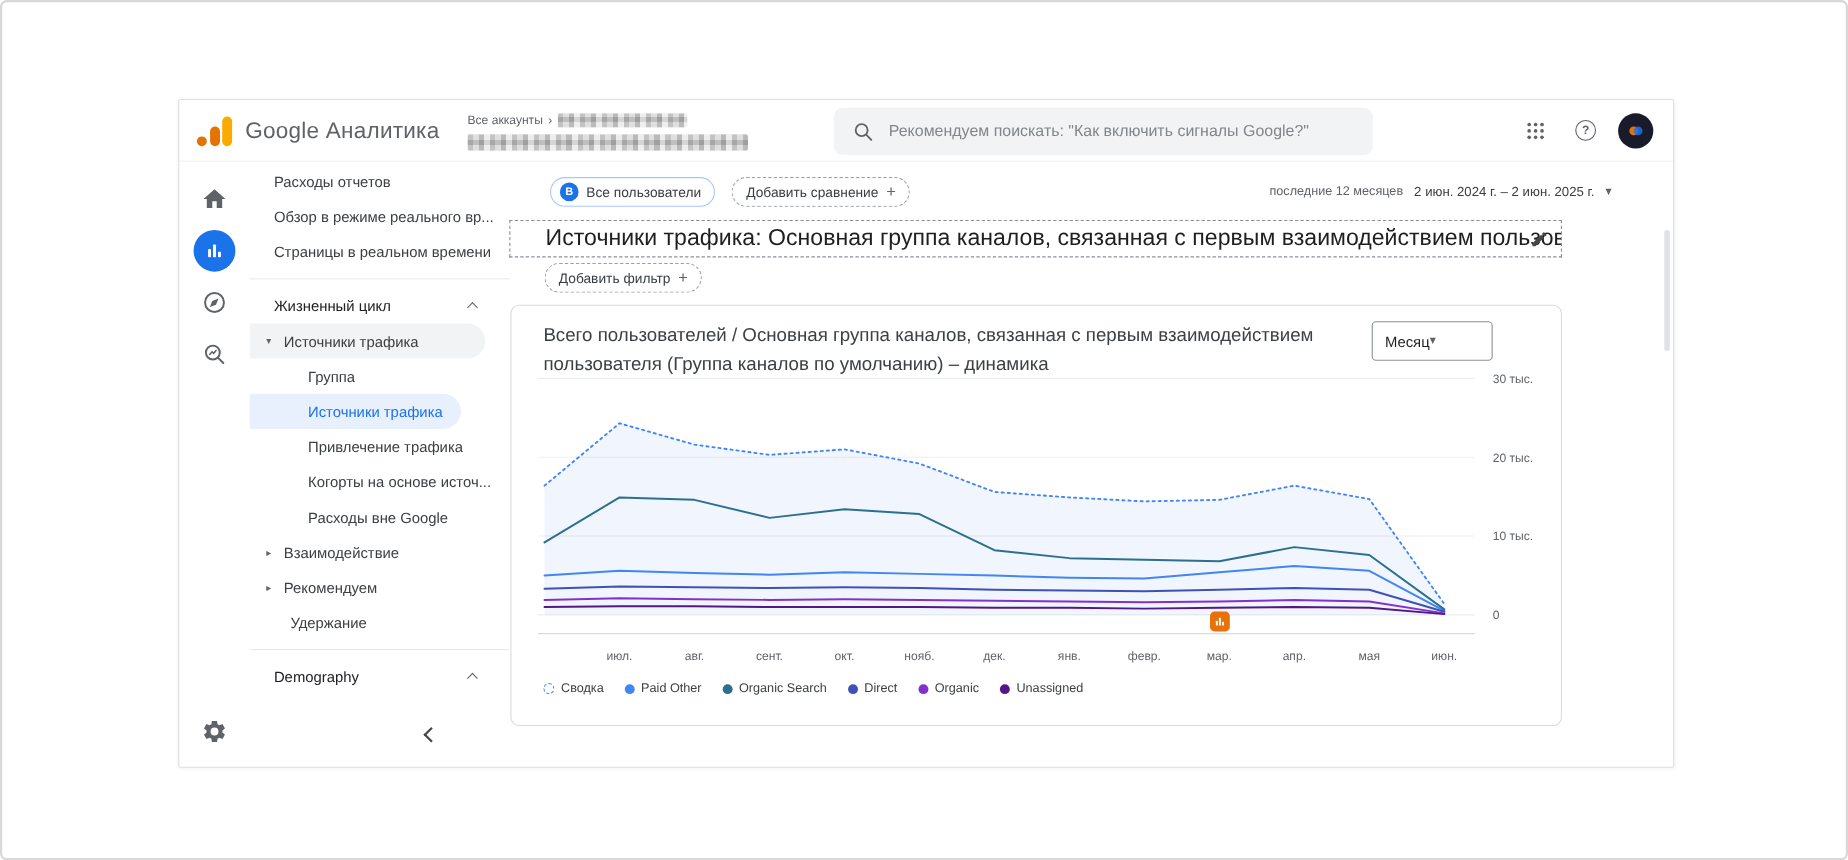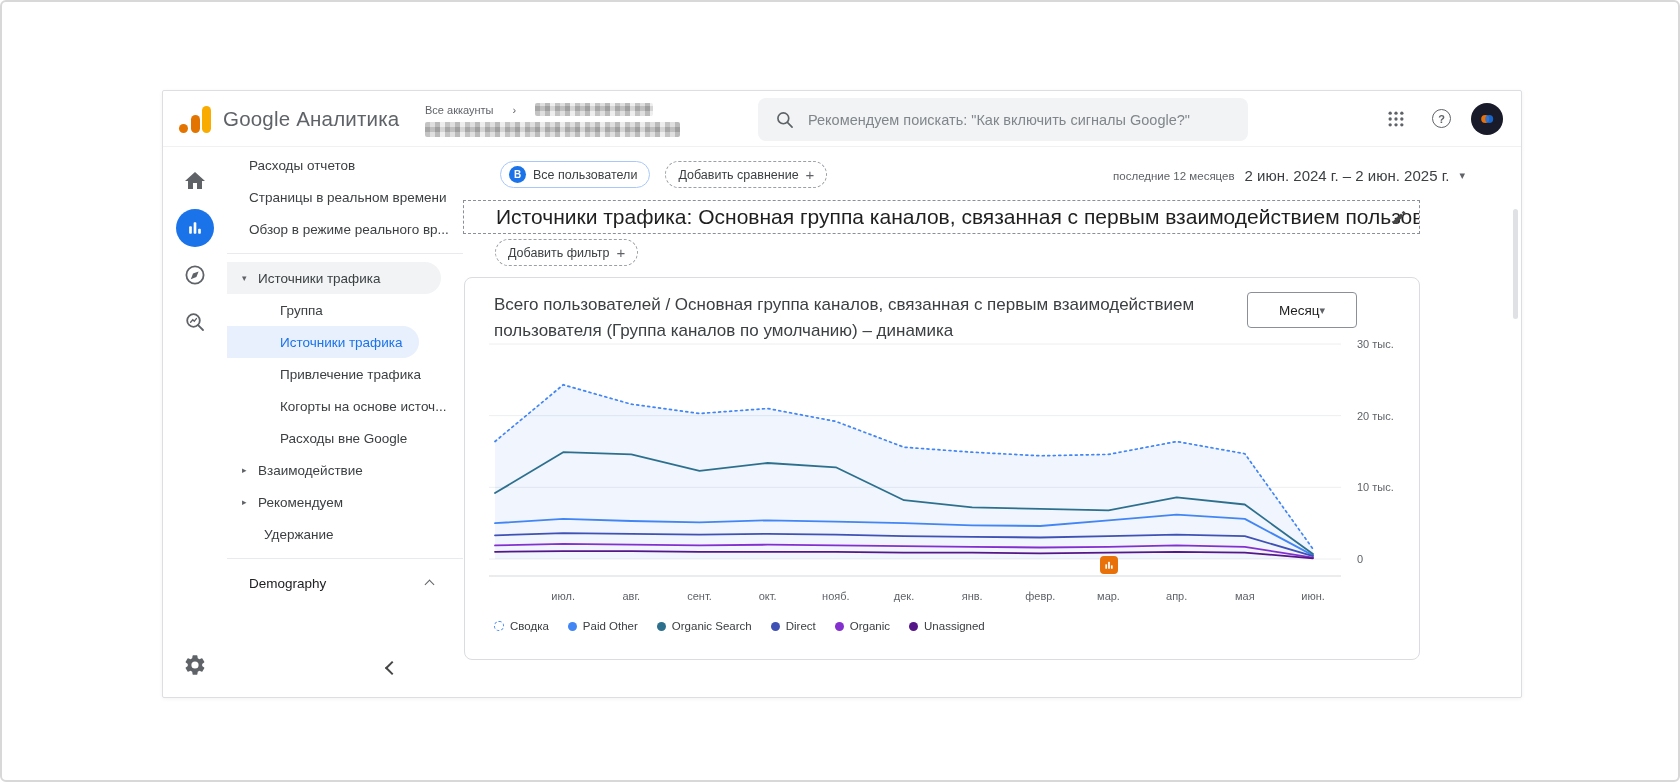--- a/index.html
+++ b/index.html
@@ -9,21 +9,21 @@
   .window{position:absolute;left:160px;top:88px;width:1360px;height:608px;background:#fff;border:1px solid #dcdee1;border-radius:2px;box-shadow:0 1px 4px rgba(0,0,0,.05);overflow:hidden}
 
   
   header{position:relative;height:56px;border-bottom:1px solid #f1f1f1}
   .logo{position:absolute;left:16px;top:15px;width:34px;height:27px}
   .logo .bar-tall{position:absolute;right:2px;top:0;width:9px;height:27px;background:#f9ab00;border-radius:4.5px}
   .logo .bar-mid{position:absolute;left:12px;top:9px;width:9px;height:18px;background:#e37400;border-radius:4.5px}
   .logo .dot{position:absolute;left:0;bottom:0;width:9px;height:9px;background:#e37400;border-radius:50%}
   .app-name{position:absolute;left:60px;top:16px;font-size:20.5px;color:#5f6368;letter-spacing:.2px}
   .crumbs{position:absolute;left:262px;top:12px;width:280px;font-size:11px;color:#5f6368}
-  .crumbs .line1{display:flex;align-items:center;gap:19px}
+  .crumbs .line1{display:flex;align-items:center;gap:5px}
   .pix{background-color:#d6d6d6;border-radius:2px;background-image:
     repeating-linear-gradient(90deg,rgba(0,0,0,.16) 0 5px,rgba(0,0,0,.04) 5px 10px,rgba(0,0,0,.2) 10px 15px,rgba(255,255,255,.25) 15px 20px),
     repeating-linear-gradient(0deg,rgba(255,255,255,.45) 0 5px,rgba(0,0,0,.07) 5px 10px)}
   .pix1{display:inline-block;width:118px;height:13px}
   .pix2{width:255px;height:15px;margin-top:6px}
   .searchbar{position:absolute;left:595px;top:7px;width:490px;height:43px;background:#f1f3f4;border-radius:8px;display:flex;align-items:center;gap:13px;padding:0 17px;cursor:text}
   .searchbar input{border:0;outline:0;background:transparent;flex:1;font-size:14.5px;color:#3c4043;font-family:inherit}
   .searchbar input::placeholder{color:#80868b}
   .hdr-icon{position:absolute;top:18px;cursor:pointer}
   .help-circle{width:19px;height:19px;border:1.6px solid #5f6368;border-radius:50%;display:flex;align-items:center;justify-content:center;font-size:11px;font-weight:bold;color:#5f6368}
@@ -51,30 +51,30 @@
   
   main{flex:1;position:relative}
   .controls-row{position:absolute;left:37px;top:14px;display:flex;gap:15px;align-items:center}
   .chip{height:27px;border-radius:14px;display:flex;align-items:center;gap:7px;padding:0 12px;font-size:12.5px;color:#3c4043;background:#fff;cursor:pointer;white-space:nowrap}
   .chip.audience{border:1px solid #a8c7fa;padding-left:8px}
   .chip.dashed{border:1px dashed #9aa0a6}
   .badge{width:17px;height:17px;border-radius:50%;background:#1a73e8;color:#fff;font-size:10px;font-weight:bold;display:flex;align-items:center;justify-content:center}
   .plus{font-size:15px;color:#5f6368;line-height:1}
   .date-row{position:absolute;right:56px;top:20px;display:flex;align-items:center;gap:10px;cursor:pointer}
   .date-label{font-size:11.5px;color:#5f6368}
-  .date-value{font-size:15px;color:#3c4043}
+  .date-value{font-size:12px;color:#3c4043}
   .caret{font-size:11px;color:#5f6368;line-height:1}
   .title-box{position:absolute;left:0;top:53px;width:957px;height:34px;border:1px dashed #8a8f98;display:flex;align-items:center}
   .title-box h1{font-size:21px;font-weight:400;color:#1f1f1f;padding:0 44px 0 32px;white-space:nowrap;overflow:hidden;width:100%}
   .edit-pencil{position:absolute;right:11px;top:8px;cursor:pointer}
   .filter-chip{position:absolute;left:32px;top:92px}
 
   .card{position:absolute;left:1px;top:130px;width:956px;height:383px;border:1px solid #dadce0;border-radius:8px;background:#fff}
   .card-title{position:absolute;left:29px;top:14px;width:725px;font-size:17px;line-height:1.5;color:#3c4043}
-  .granularity{position:absolute;right:62px;top:14px;width:110px;height:36px;border:1px solid #8a8f98;border-radius:4px;display:flex;align-items:center;justify-content:center;padding:0 11px;font-size:13.5px;color:#1f1f1f;cursor:pointer}
+  .granularity{position:absolute;right:62px;top:14px;width:110px;height:36px;border:1px solid #8a8f98;border-radius:4px;display:flex;align-items:center;justify-content:flex-start;padding:0 11px;font-size:13.5px;color:#1f1f1f;cursor:pointer}
   #trend-chart{position:absolute;left:0;top:50px}
   #trend-chart text{font-family:inherit}
   .insight{position:absolute;top:278px;width:18px;height:18px;background:#e8710a;border-radius:4px;display:flex;align-items:center;justify-content:center;cursor:pointer}
   .legend{position:absolute;left:29px;top:342px;display:flex;gap:19px;align-items:center}
   .legend-item{display:flex;align-items:center;gap:6px;font-size:11.5px;color:#3c4043;cursor:pointer}
   .swatch{width:9px;height:9px;border-radius:50%;flex:none}
   .swatch.dotted{background:#fff;border:1.5px dashed #4285f4;width:10px;height:10px}
   .scroll-thumb{position:absolute;right:3px;top:62px;width:5px;height:110px;background:#dfe1e5;border-radius:3px;cursor:pointer}
 </style>
 </head>
@@ -165,26 +165,30 @@
               <path d="M19.14 12.94c.04-.31.06-.62.06-.94s-.02-.63-.06-.94l2.03-1.58a.5.5 0 0 0 .12-.64l-1.92-3.32a.5.5 0 0 0-.61-.22l-2.39.96a7.3 7.3 0 0 0-1.62-.94l-.36-2.54a.5.5 0 0 0-.5-.42h-3.84a.5.5 0 0 0-.5.42l-.36 2.54c-.59.24-1.12.56-1.62.94l-2.39-.96a.5.5 0 0 0-.61.22L2.65 8.84a.5.5 0 0 0 .12.64l2.03 1.58c-.04.31-.06.62-.06.94s.02.63.06.94l-2.03 1.58a.5.5 0 0 0-.12.64l1.92 3.32c.14.24.42.34.61.22l2.39-.96c.5.38 1.03.7 1.62.94l.36 2.54c.04.24.25.42.5.42h3.84c.25 0 .46-.18.5-.42l.36-2.54a7.3 7.3 0 0 0 1.62-.94l2.39.96c.24.1.5 0 .61-.22l1.92-3.32a.5.5 0 0 0-.12-.64zM12 15.6A3.6 3.6 0 1 1 15.6 12 3.6 3.6 0 0 1 12 15.6z"></path>
             </svg>
         </div>
       </nav>
 
       <nav class="sidebar">
         <div class="nav-item">
             <span>Расходы отчетов</span>
           </div>
         <div class="nav-item">
+            <span>Обзор в режиме реального вр...</span>
+          </div>
+        <div class="nav-item">
             <span>Страницы в реальном времени</span>
           </div>
-        <div class="nav-item">
-            <span>Обзор в режиме реального вр...</span>
-          </div>
         <div class="divider"></div>
+        <div class="nav-item section">
+          <span>Жизненный цикл</span>
+          <span class="chev-up"></span>
+        </div>
         <div class="nav-item parent pill-gray">
           <span class="tri">▾</span>
           <span>Источники трафика</span>
         </div>
         <div class="nav-item child">
             <span>Группа</span>
           </div>
         <div class="nav-item child pill-blue">
             <span>Источники трафика</span>
           </div>

